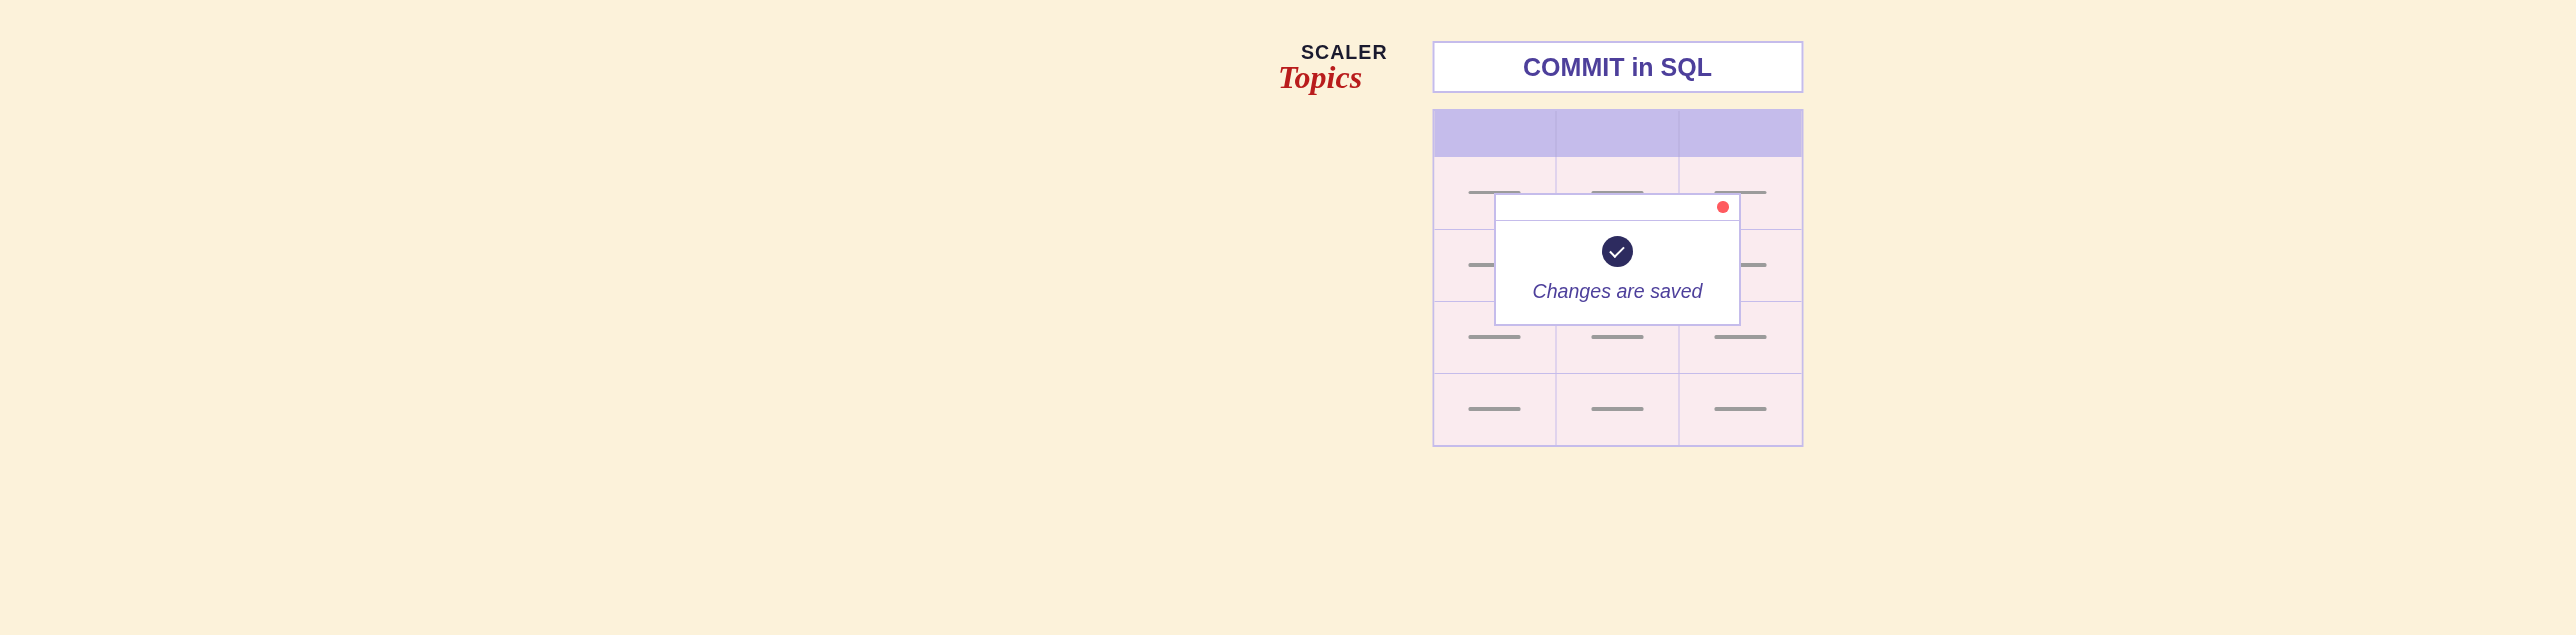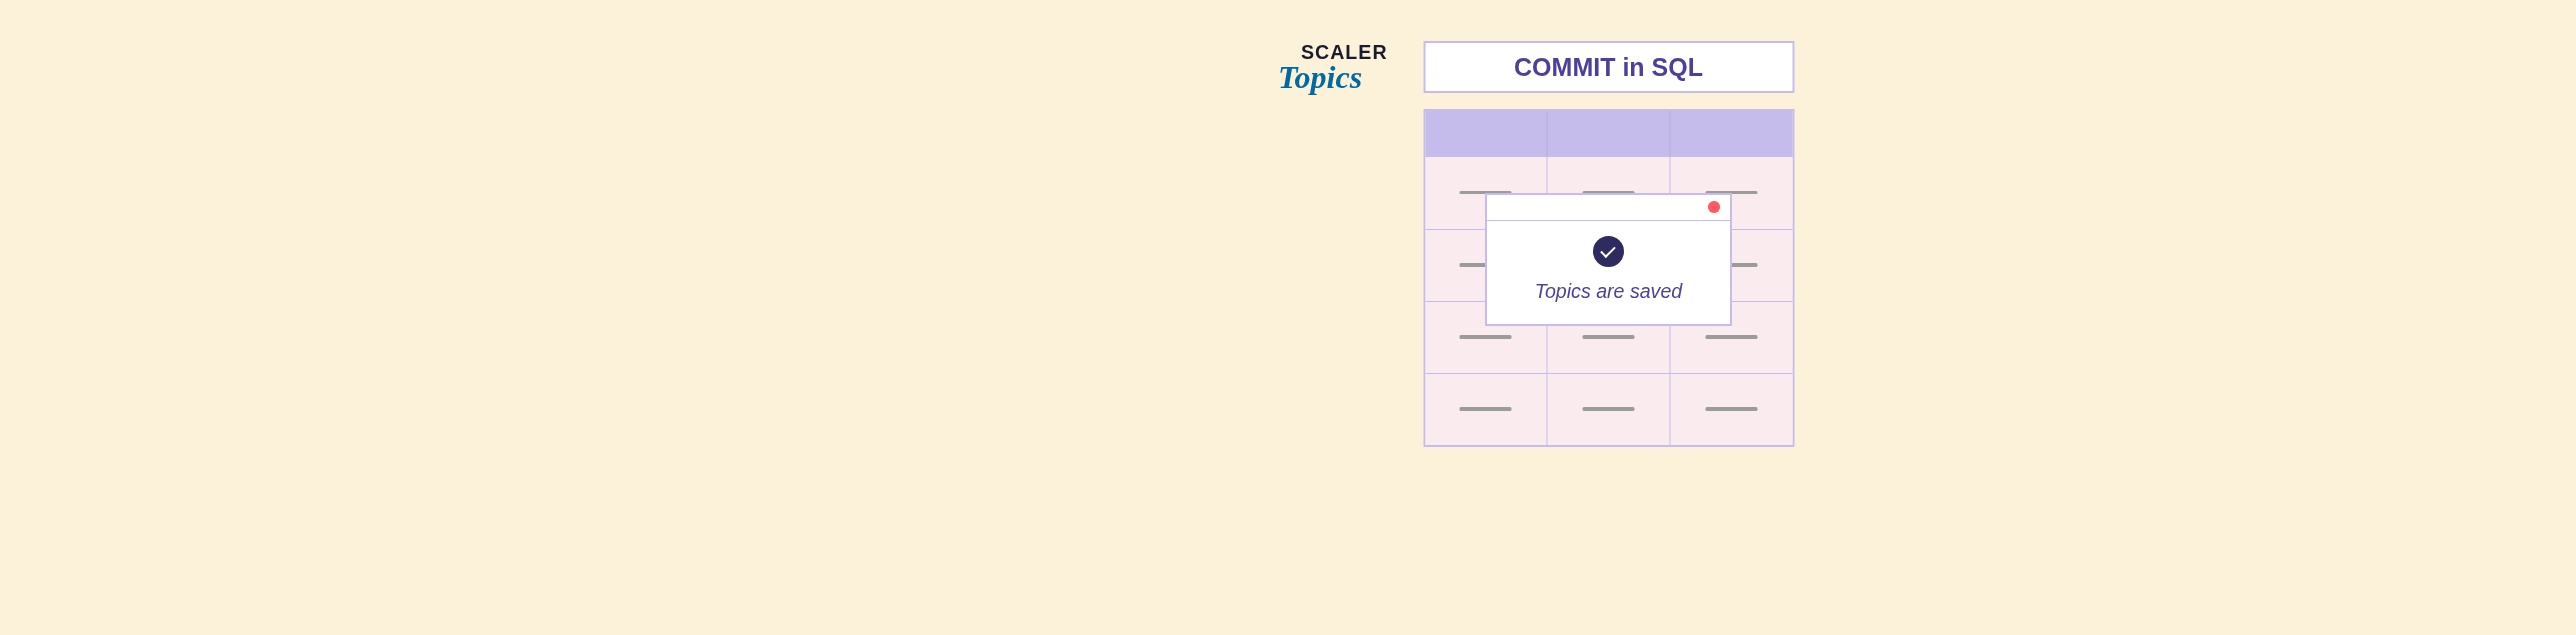--- a/index.html
+++ b/index.html
@@ -31,28 +31,28 @@
       font-family: Arial, sans-serif;
       font-weight: 900;
       font-size: 19.6px;
       letter-spacing: 1px;
       color: #1a1a2e;
       margin-left: 23px;
     }
     .logo-topics {
       font-family: 'Brush Script MT', cursive;
       font-size: 32px;
-      color: #0369a1;
+      color: #b91c1c;
       margin-top: -5.2px;
       font-style: italic;
       font-weight: 600;
     }
     .main-diagram {
       position: absolute;
-      left: 372px;
+      left: 381px;
       top: 41px;
       width: 371px;
     }
     .title-bar {
       width: 371px;
       height: 52px;
       background: #FFFFFF;
       border: 2.1px solid #C5BCEB;
       display: flex;
       align-items: center;
@@ -232,19 +232,19 @@
       </div>
 
       <div class="dialog-box">
         <div class="dialog-header">
           <div class="dialog-close-dot"></div>
         </div>
         <div class="dialog-body">
           <div class="check-circle">
             <div class="check-mark"></div>
           </div>
-          <div class="dialog-text">Topics are saved</div>
+          <div class="dialog-text">Changes are saved</div>
         </div>
       </div>
     </div>
   </div>
 </div>
 
 
 </body></html>

